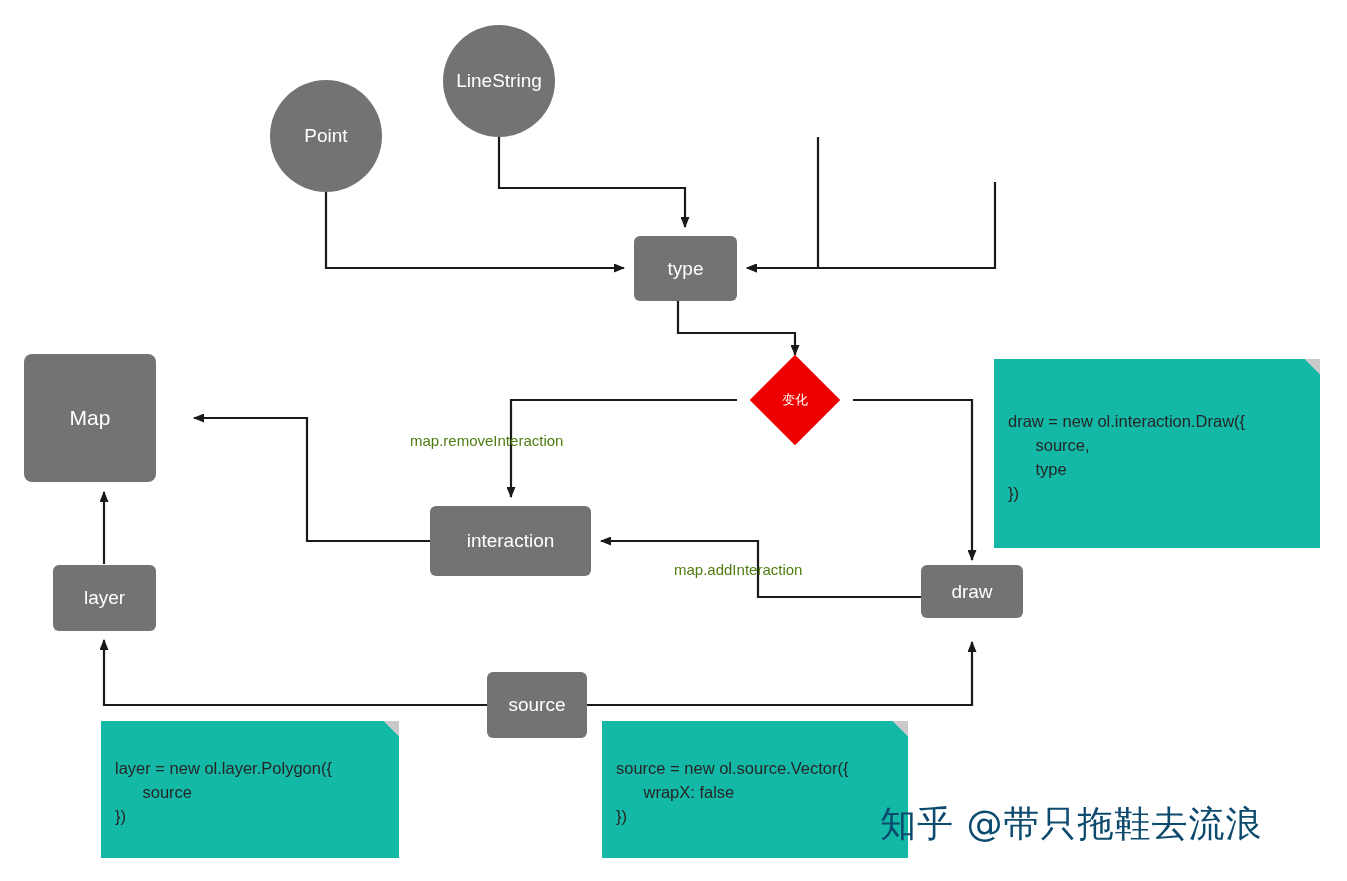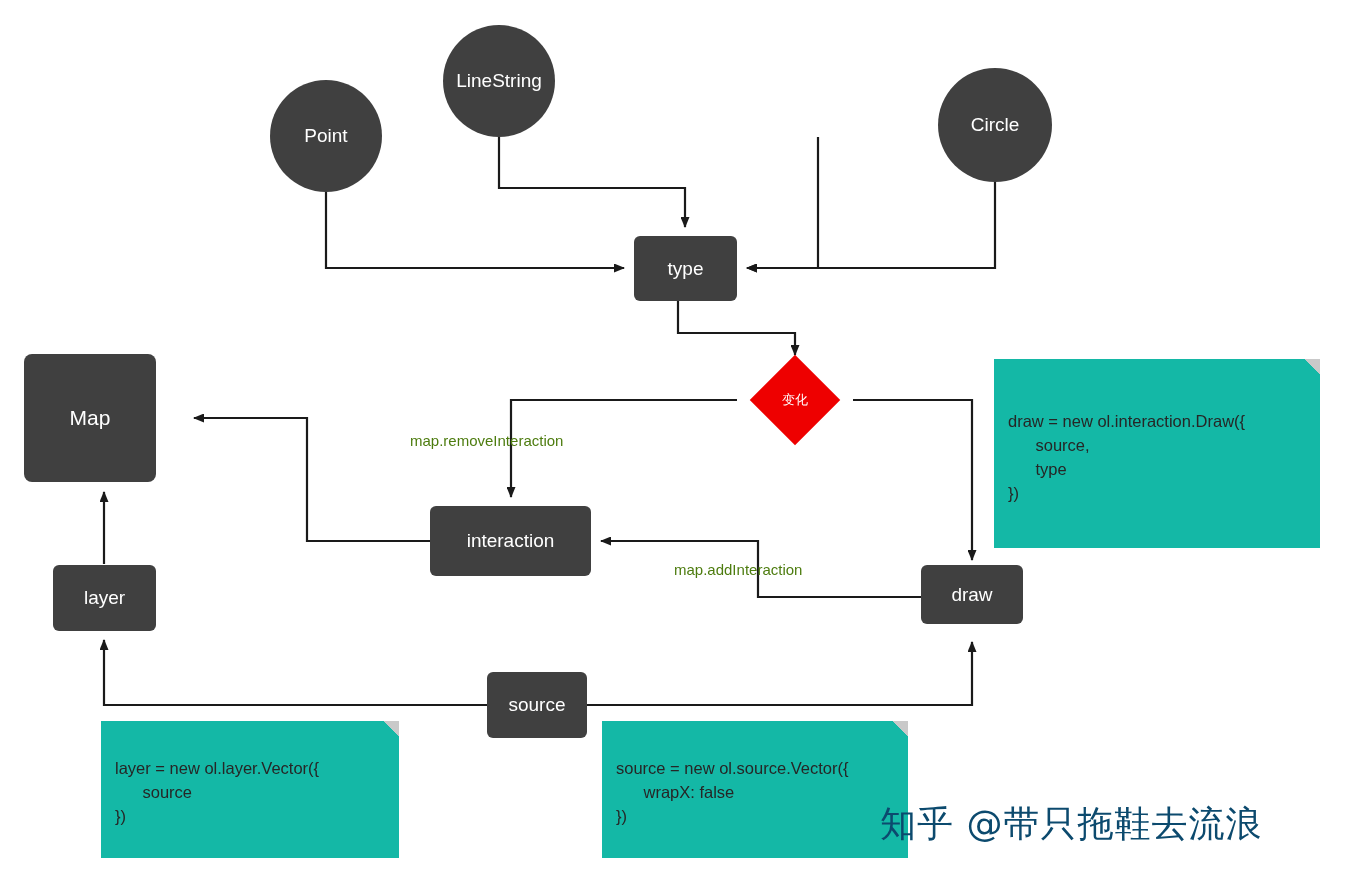--- a/index.html
+++ b/index.html
@@ -23,21 +23,21 @@
     width: 1347px;
     height: 881px;
     pointer-events: none;
   }
   .node {
     position: absolute;
     display: flex;
     align-items: center;
     justify-content: center;
     color: #ffffff;
-    background: #404040;
+    background: #737373;
     box-sizing: border-box;
     text-align: center;
     line-height: 1.15;
   }
   .node.circle {
     border-radius: 50%;
   }
   .node.rect {
     border-radius: 6px;
   }
@@ -146,23 +146,20 @@
 
   <div class="node circle" style="left:270px; top:80px; width:112px; height:112px;">
     <span class="lbl-point">Point</span>
   </div>
 
   <div class="node circle" style="left:443px; top:25px; width:112px; height:112px;">
     <span class="lbl-line">LineString</span>
   </div>
 
 
-  <div class="node circle" style="left:938px; top:68px; width:114px; height:114px;">
-    <span class="lbl-circ">Circle</span>
-  </div>
 
   <div class="node rect" style="left:634px; top:236px; width:103px; height:65px;">
     <span class="lbl-type">type</span>
   </div>
 
   <div class="diamond" style="left:763px; top:368px; width:64px; height:64px;">
     <span class="diamond-label">变化</span>
   </div>
 
   <div class="node big" style="left:24px; top:354px; width:132px; height:128px;">
@@ -170,21 +167,21 @@
   </div>
 
   <div class="node rect" style="left:53px; top:565px; width:103px; height:66px;">
     <span class="lbl-layer">layer</span>
   </div>
 
   <div class="node rect" style="left:430px; top:506px; width:161px; height:70px;">
     <span class="lbl-inter">interaction</span>
   </div>
 
-  <div class="node rect" style="left:921px; top:565px; width:102px; height:59px;">
+  <div class="node rect" style="left:921px; top:565px; width:102px; height:53px;">
     <span class="lbl-draw">draw</span>
   </div>
 
   <div class="node rect" style="left:487px; top:672px; width:100px; height:66px;">
     <span class="lbl-source">source</span>
   </div>
 
   <div class="edge-label" style="left:410px; top:432px;">
     <span>map.removeInteraction</span>
   </div>
@@ -196,21 +193,21 @@
   <div class="note" style="left:994px; top:359px; width:326px; height:189px;">
     <span class="fold"></span>
     <span class="note-text" style="top:51px;">draw = new ol.interaction.Draw({
       source,
       type
 })</span>
   </div>
 
   <div class="note" style="left:101px; top:721px; width:298px; height:137px;">
     <span class="fold"></span>
-    <span class="note-text" style="top:36px;">layer = new ol.layer.Vector({
+    <span class="note-text" style="top:36px;">layer = new ol.layer.Polygon({
       source
 })</span>
   </div>
 
   <div class="note" style="left:602px; top:721px; width:306px; height:137px;">
     <span class="fold"></span>
     <span class="note-text" style="top:36px;">source = new ol.source.Vector({
       wrapX: false
 })</span>
   </div>

